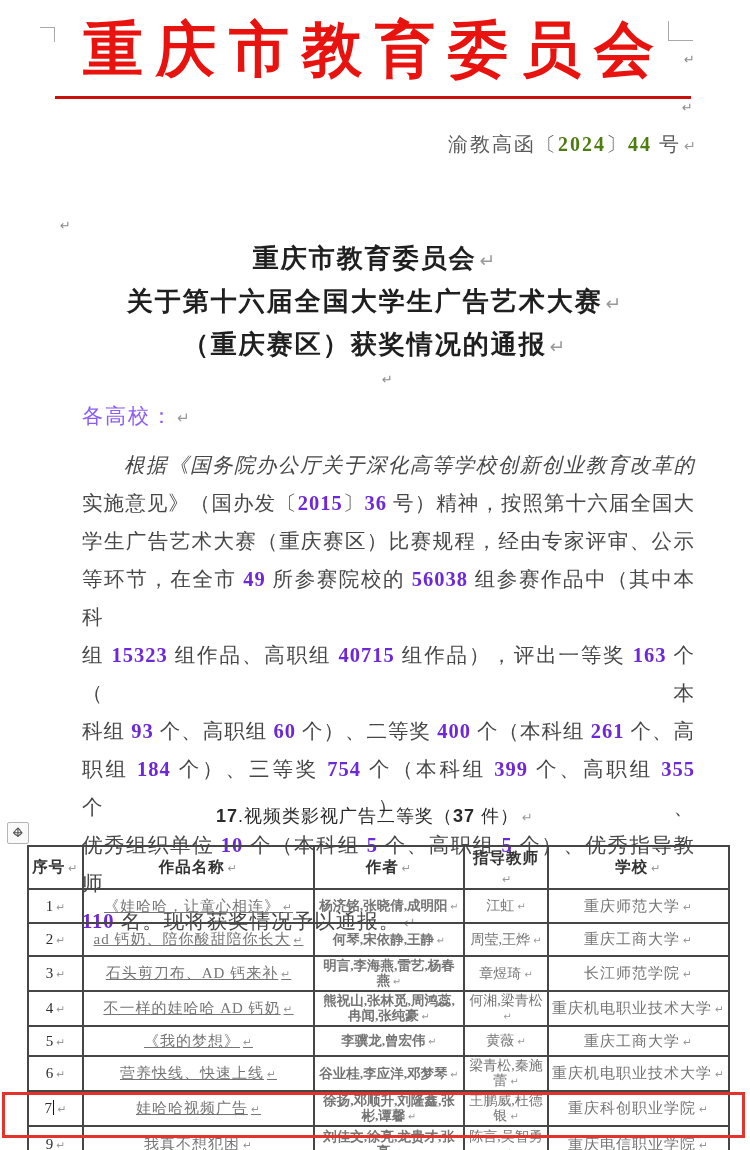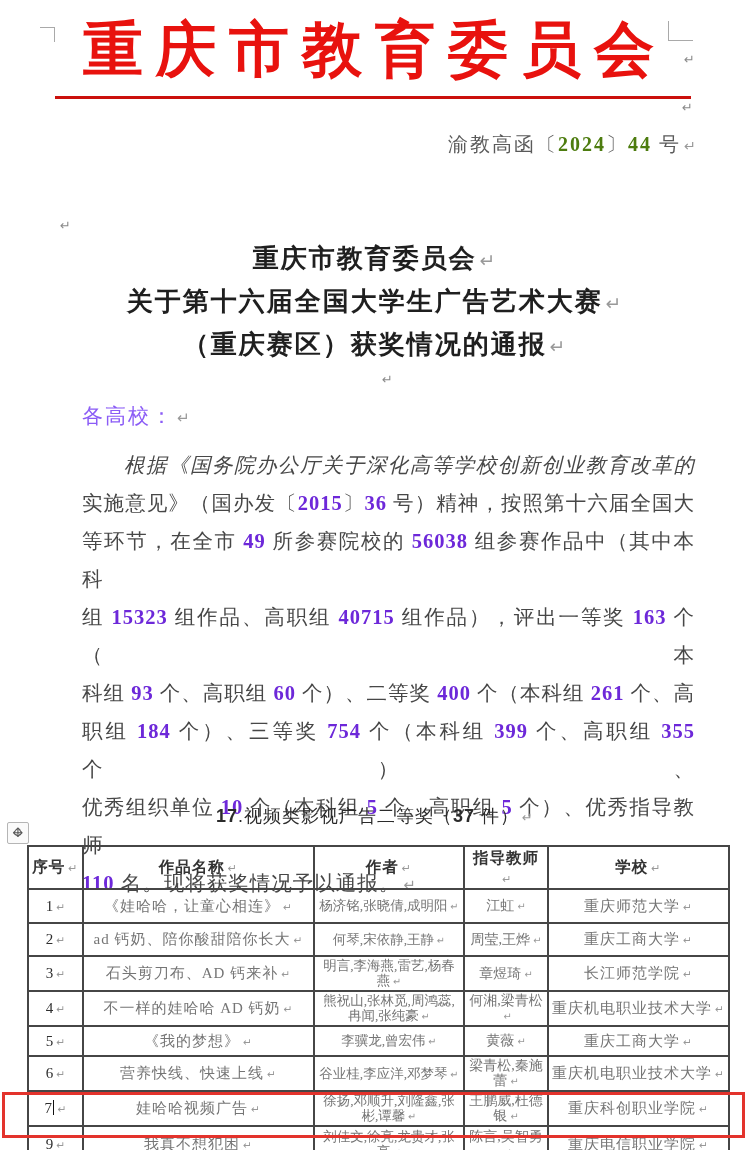--- a/index.html
+++ b/index.html
@@ -87,22 +87,22 @@
   }
   table.award th,table.award td{
     border:2px solid #464646;text-align:center;vertical-align:middle;
     padding:1px 2px;overflow:hidden;
   }
   table.award th{
     font-weight:bold;color:#333;font-size:15.5px;height:29px;
     letter-spacing:1px;
   }
   td.cell-no{color:#2e2e2e;font-size:15px;}
-  td.cell-work{letter-spacing:1px;}
-  td.cell-authors{font-size:13.5px;line-height:15px;word-break:break-all;}
+  td.cell-work{letter-spacing:1px;text-decoration:underline;}
+  td.cell-authors{font-size:13.5px;line-height:15px;word-break:break-all;font-weight:bold;}
   td.cell-teachers{font-size:14px;line-height:15px;word-break:break-all;}
   td.cell-school{letter-spacing:1px;}
   
   tbody tr:nth-child(1){height:34px;}
   tbody tr:nth-child(2){height:33px;}
   tbody tr:nth-child(3){height:33px;}
   tbody tr:nth-child(4){height:31px;}
   tbody tr:nth-child(5){height:30px;}
   tbody tr:nth-child(6){height:31px;}
   tbody tr:nth-child(7){height:34px;}
@@ -138,20 +138,21 @@
   <div class="pmark">（重庆赛区）获奖情况的通报</div>
 </div>
 
 <span class="pilcrow" style="top:372px;left:382px;">↵</span>
 
 <div class="salutation pmark">各高校：</div>
 
 <div class="body-text">
   <div class="bline first">根据《国务院办公厅关于深化高等学校创新创业教育改革的</div>
   <div class="bline">实施意见》（国办发〔<b>2015</b>〕<b>36</b> 号）精神，按照第十六届全国大</div>
+  <div class="bline">学生广告艺术大赛（重庆赛区）比赛规程，经由专家评审、公示</div>
   <div class="bline">等环节，在全市 <b>49</b> 所参赛院校的 <b>56038</b> 组参赛作品中（其中本科</div>
   <div class="bline">组 <b>15323</b> 组作品、高职组 <b>40715</b> 组作品），评出一等奖 <b>163</b> 个（本</div>
   <div class="bline">科组 <b>93</b> 个、高职组 <b>60</b> 个）、二等奖 <b>400</b> 个（本科组 <b>261</b> 个、高</div>
   <div class="bline">职组 <b>184</b> 个）、三等奖 <b>754</b> 个（本科组 <b>399</b> 个、高职组 <b>355</b> 个）、</div>
   <div class="bline">优秀组织单位 <b>10</b> 个（本科组 <b>5</b> 个、高职组 <b>5</b> 个）、优秀指导教师</div>
   <div class="bline last pmark"><b>110</b> 名。现将获奖情况予以通报。</div>
 </div>
 
 <div class="table-caption pmark"><b>17</b>.视频类影视广告二等奖（<b>37</b> 件）</div>
 

